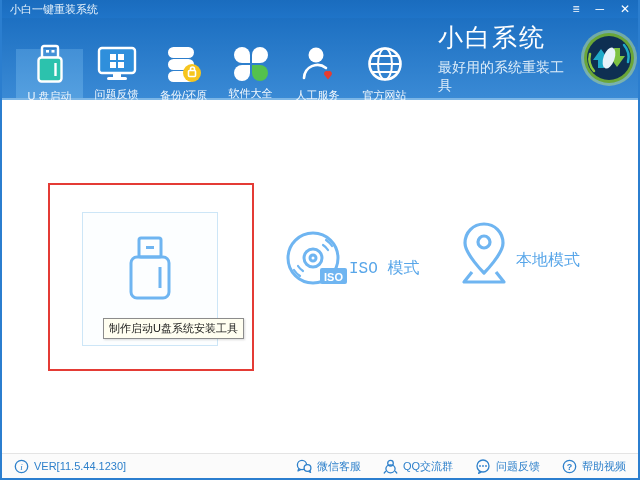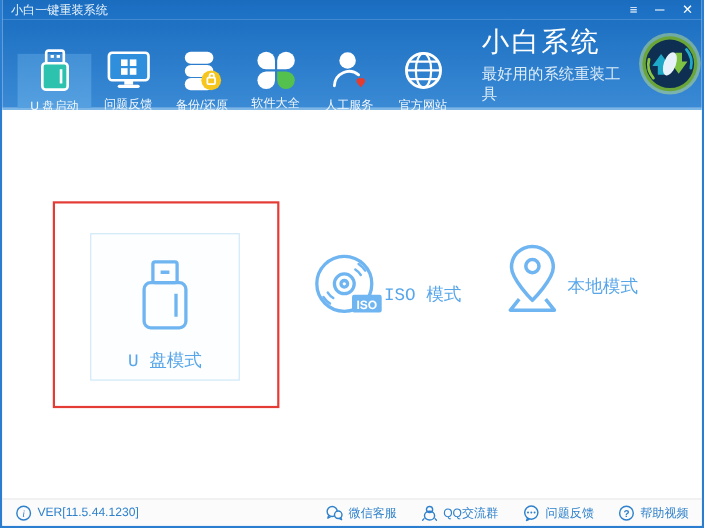--- a/index.html
+++ b/index.html
@@ -222,20 +222,21 @@
             <path d="M32 4 C21 4 13 12.5 13 23 c0 11 19 30 19 30 s19 -19 19 -30 C51 12.5 43 4 32 4 Z" fill="#ffffff"></path>
             <circle cx="32" cy="22" r="6"></circle>
           </g>
         </svg>
       </span>
       <span class="mode-label">本地模式</span>
     </div>
 
     <div class="annotation-rect"></div>
 
+    <div class="tooltip">制作启动U盘系统安装工具</div>
   </div>
 
   <div class="statusbar">
     <span class="version">
       <svg width="15" height="15" viewBox="0 0 15 15">
         <circle cx="7.5" cy="7.5" r="6.2" fill="none" stroke="#2f81cb" stroke-width="1.3"></circle>
         <text x="7.5" y="11" text-anchor="middle" font-size="9" fill="#2f81cb" font-family="Liberation Serif, serif" font-style="italic">i</text>
       </svg>
       <span>VER[11.5.44.1230]</span>
     </span>

